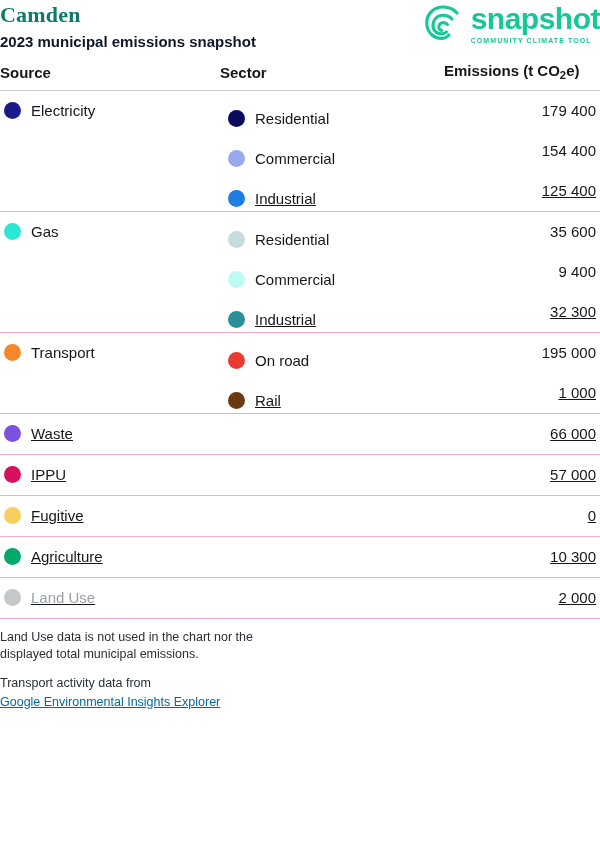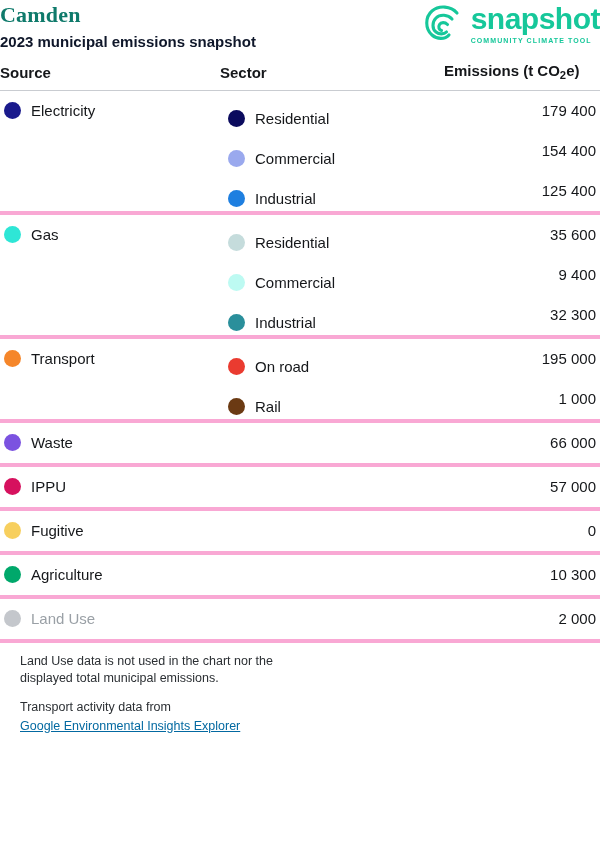--- a/index.html
+++ b/index.html
@@ -100,21 +100,22 @@
   table.emissions td {
     font-size: 15px;
     padding: 4px;
     vertical-align: middle;
     color: #15171a;
   }
   tr.data-row td {
     height: 32px;
   }
   tr.group-end td {
-    border-bottom: 4px solid #f9a8d4;
+    border-bottom: 1px solid #f9a8d4;
+    text-decoration: underline;
   }
 
   .cell-inner {
     display: flex;
     align-items: center;
     gap: 10px;
     height: 32px;
   }
   .dot {
     width: 17px;
@@ -135,21 +136,20 @@
     color: #9aa0a6;
   }
   .sector-cell .cell-inner { padding-left: 4px; align-items: flex-end; }
 
   
   .notes {
     padding-top: 10px;
     font-size: 12.5px;
     line-height: 17px;
     color: #2b2f33;
-    margin-left: 20px;
   }
   .notes p {
     margin: 0 0 12px 0;
   }
   .notes p.last { margin-bottom: 2px; }
   .link {
     color: #0369a1;
     text-decoration: underline;
     font-size: 12.5px;
   }

